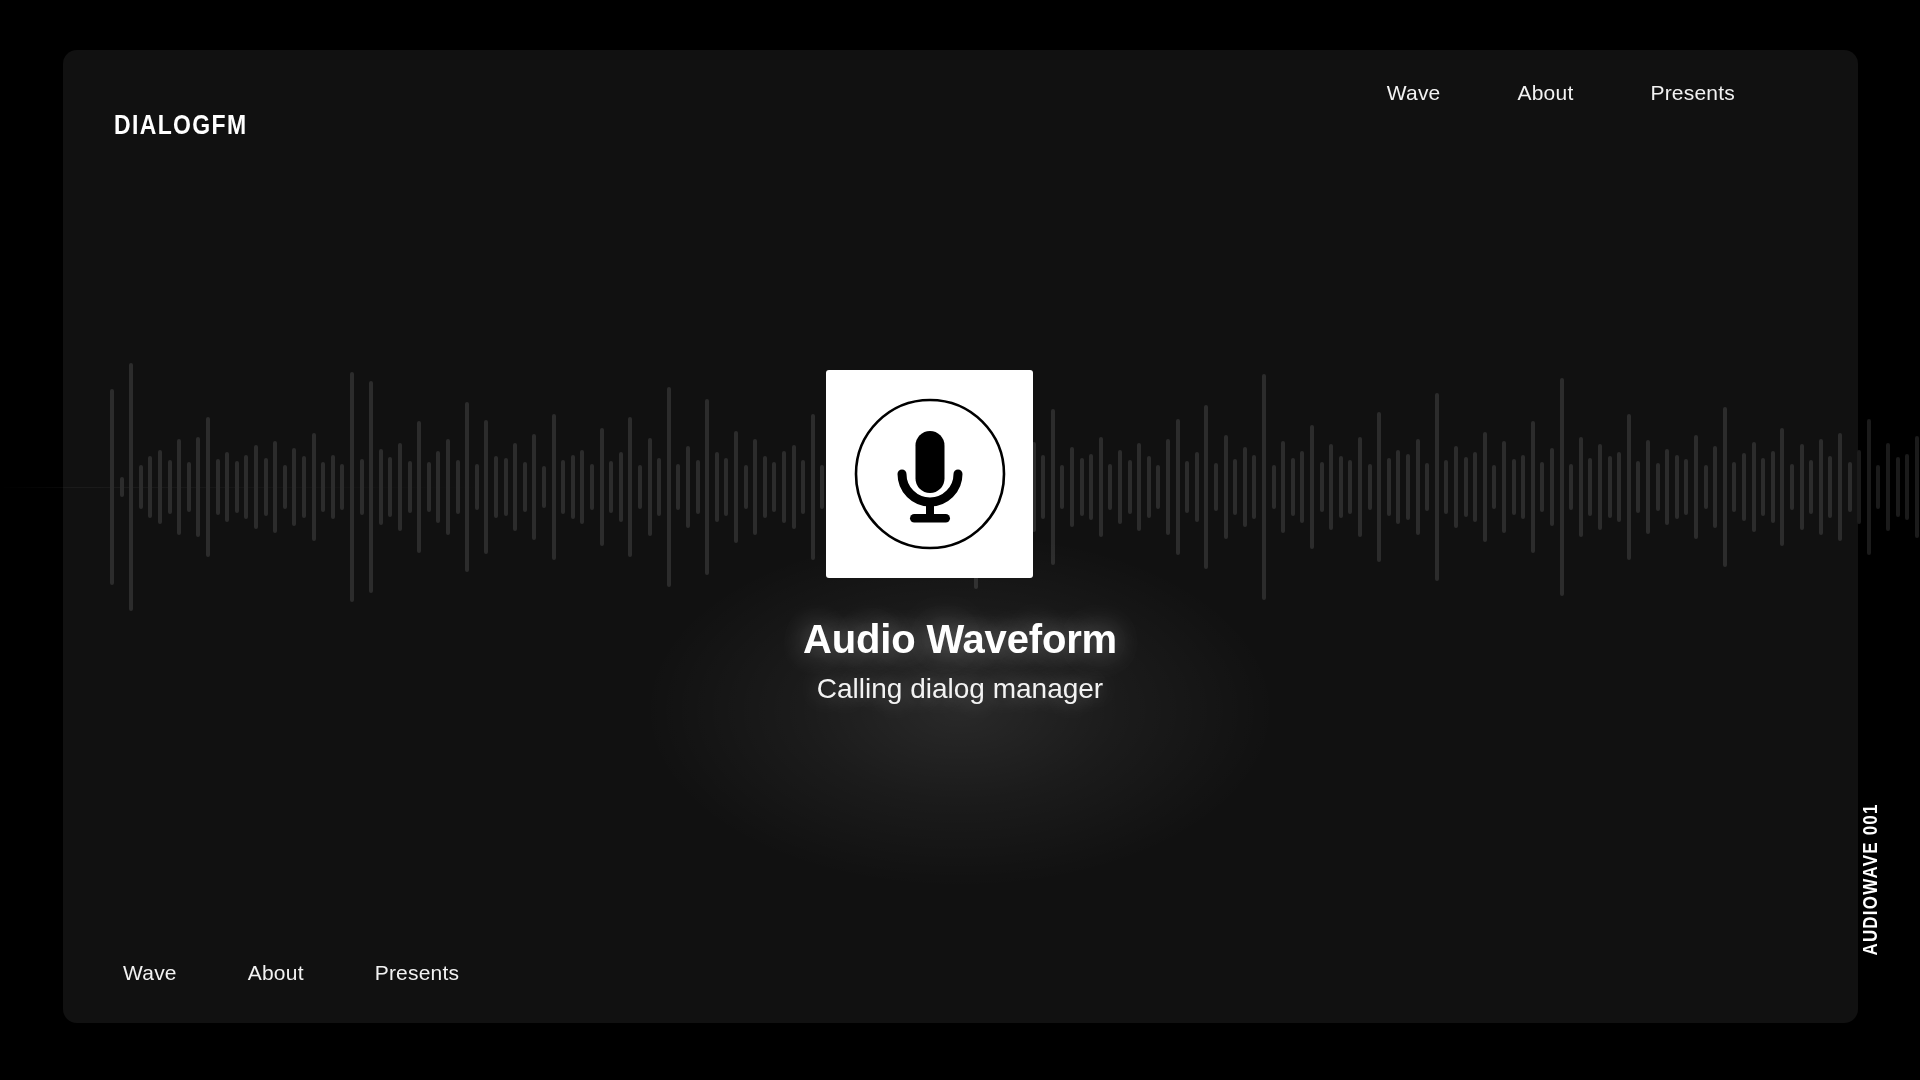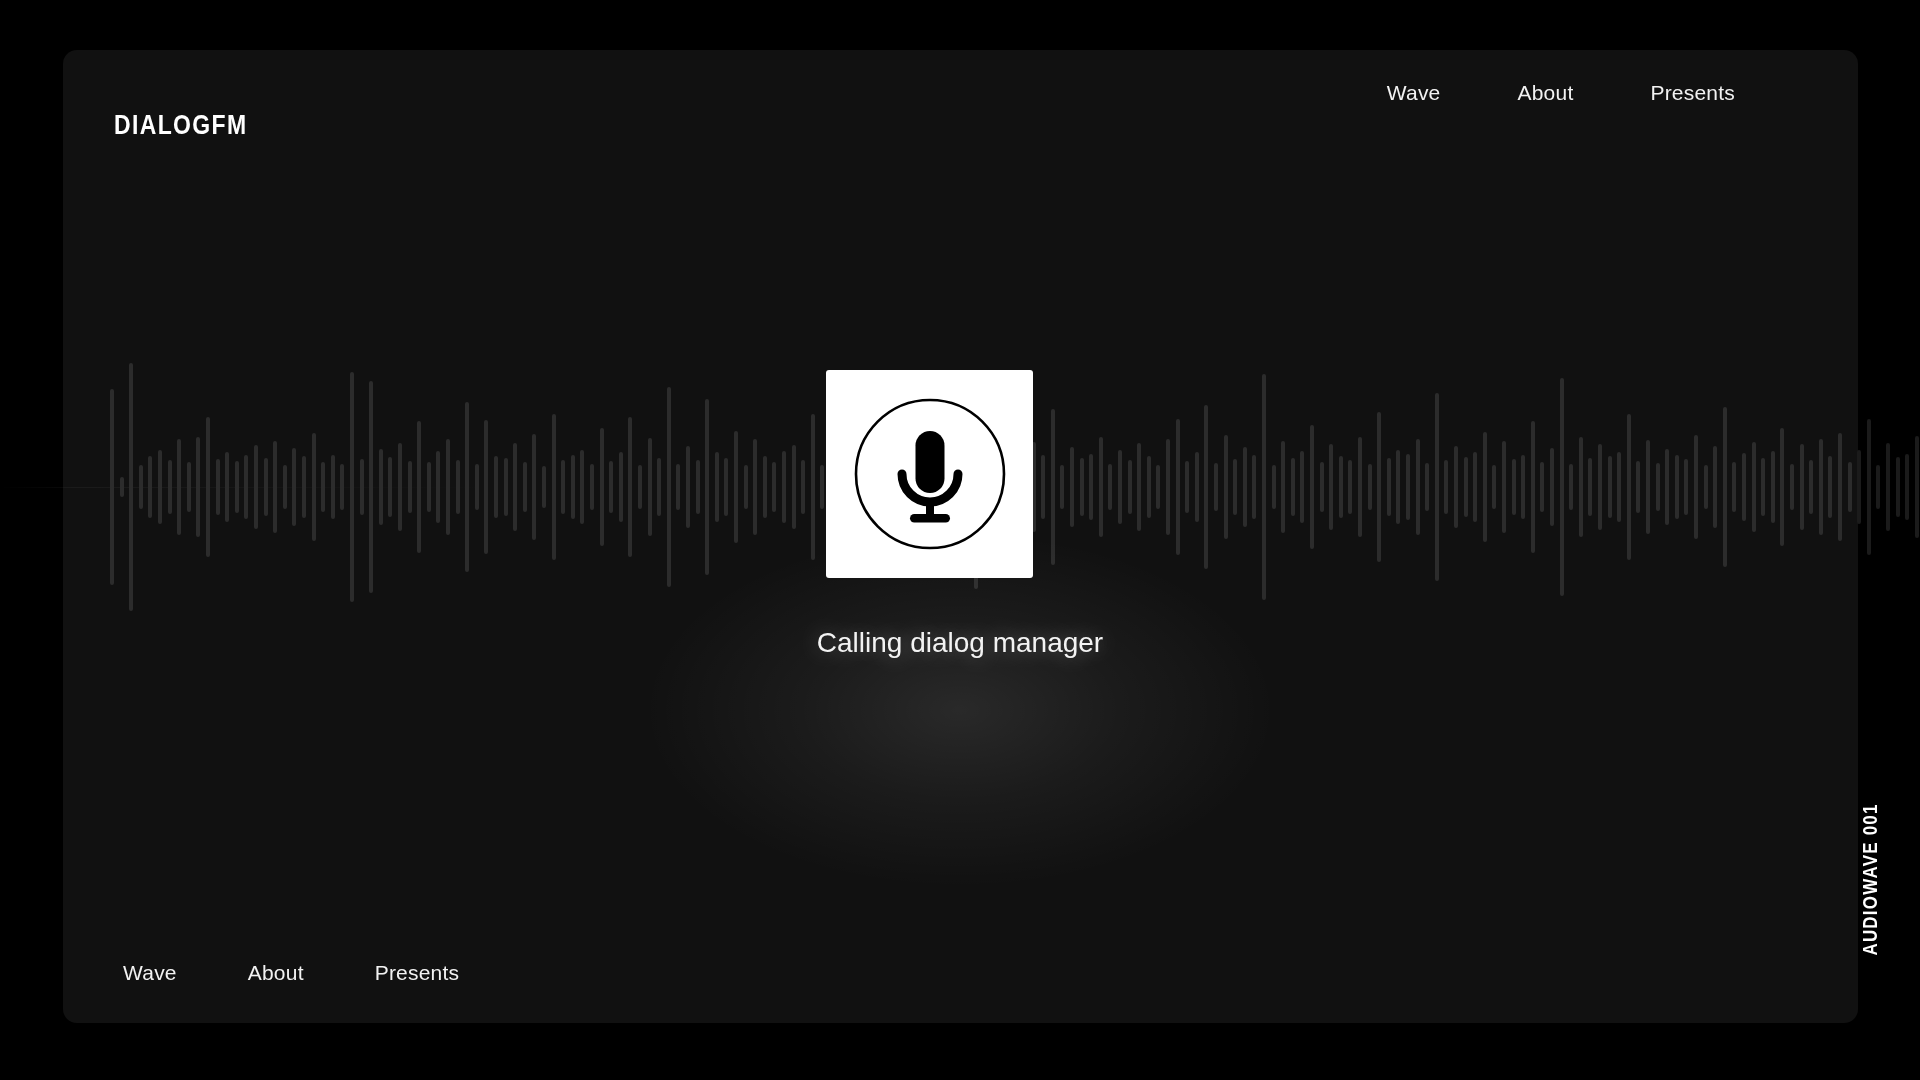--- a/index.html
+++ b/index.html
@@ -402,20 +402,21 @@
     <svg width="156" height="156" viewBox="0 0 156 156">
       <circle cx="78" cy="78" r="74" fill="none" stroke="#000000" stroke-width="2.6"></circle>
       <rect x="63.5" y="35" width="29" height="62" rx="14.5" fill="#000000"></rect>
       <path d="M50 78 a28 28 0 0 0 56 0" fill="none" stroke="#000000" stroke-width="9" stroke-linecap="round"></path>
       <rect x="74" y="103" width="8" height="19" fill="#000000"></rect>
       <rect x="58" y="118" width="40" height="8.5" rx="4.25" fill="#000000"></rect>
     </svg>
   </div>
 
   <div class="hero-text">
+    <div class="hero-title">Audio Waveform</div>
     <div class="hero-sub">Calling dialog manager</div>
   </div>
 
   <nav class="botnav">
     <a href="#">Wave</a>
     <a href="#">About</a>
     <a href="#">Presents</a>
   </nav>
 
   <div class="sidelabel">AUDIOWAVE 001</div>

